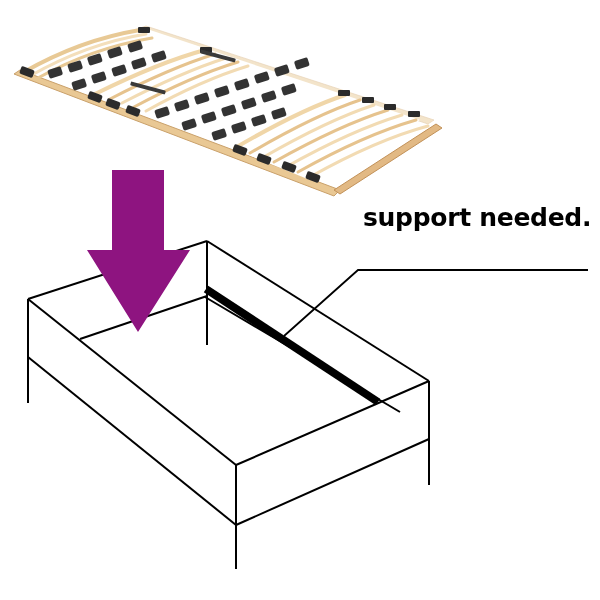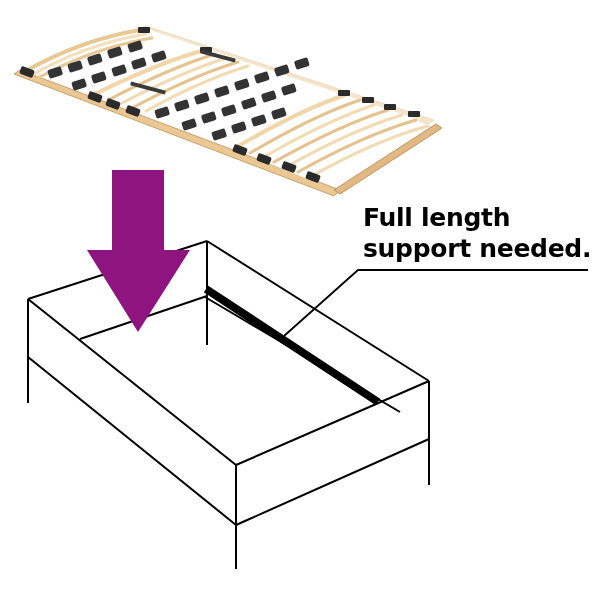--- a/index.html
+++ b/index.html
@@ -127,15 +127,14 @@
   </g>
 
   <line x1="206" y1="289" x2="378" y2="402" stroke="#000000" stroke-width="8" stroke-linecap="butt"></line>
 
   <polyline points="284,336 358,270 588,270" fill="none" stroke="#000000" stroke-width="1.8"></polyline>
 
   <polygon points="112,170 164,170 164,250 190,250 138,332 87,250 112,250" fill="#8e1480"></polygon>
 </svg>
 
 <div class="callout">
-  <span>Full length</span>
   <span>support needed.</span>
 </div>
 
 </body></html>

